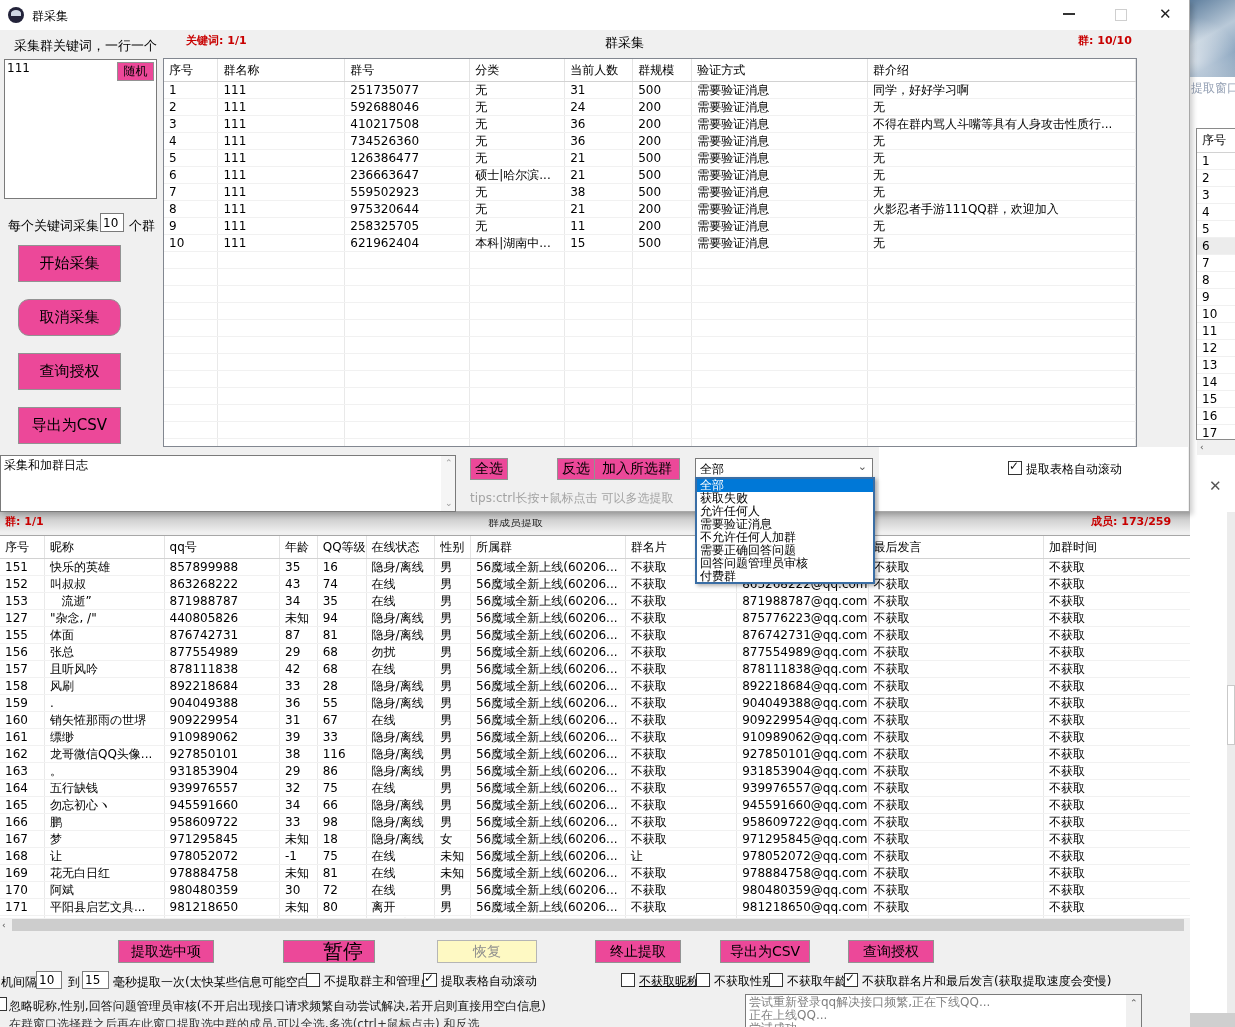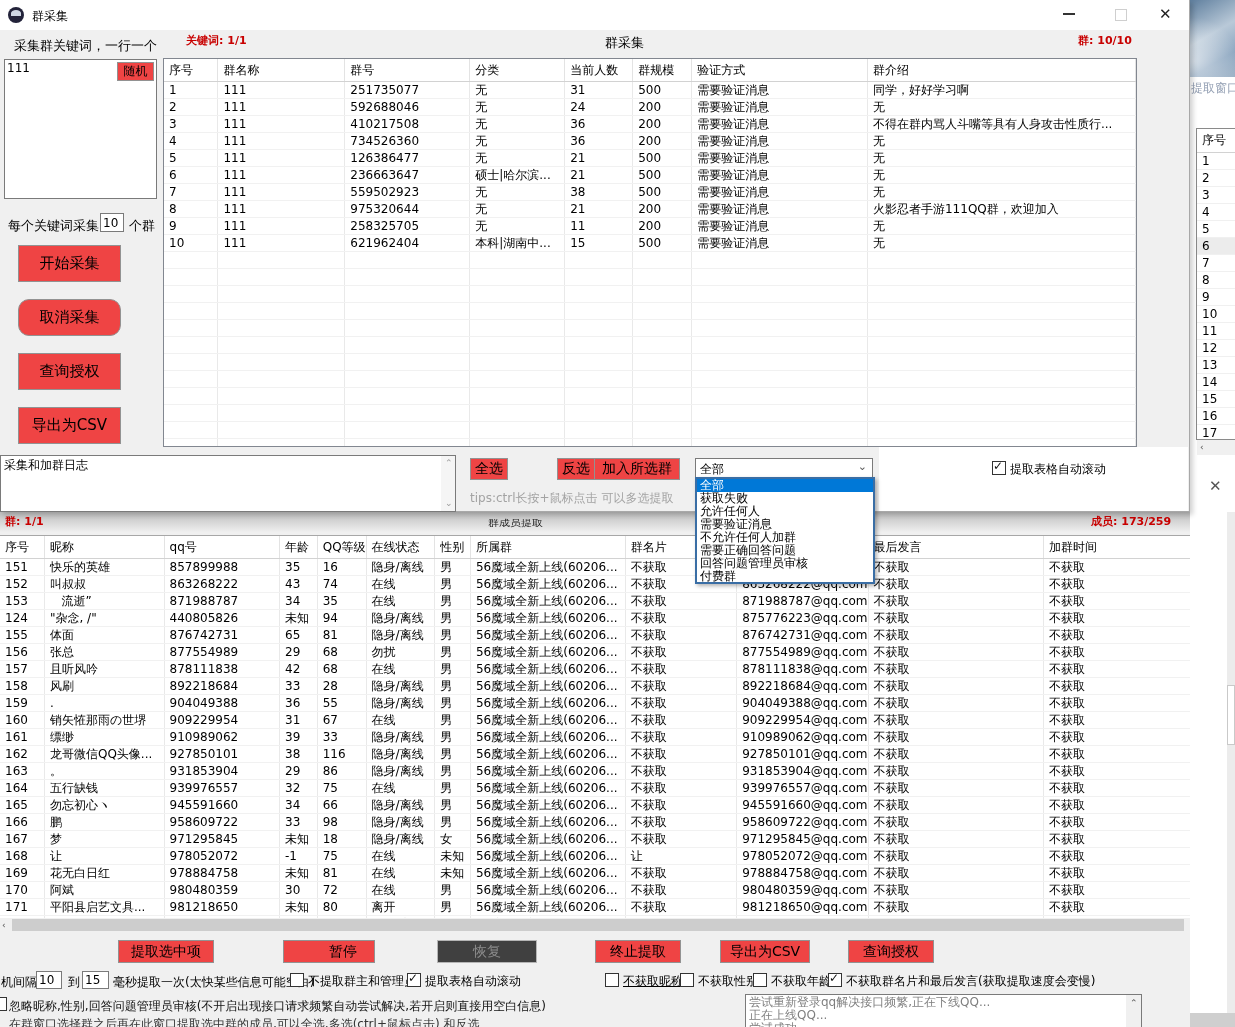--- a/index.html
+++ b/index.html
@@ -5,43 +5,43 @@
   html,body{margin:0;padding:0;}
   body{
     width:1235px;height:1027px;overflow:hidden;position:relative;
     background:#f0f0f0;font-family:"DejaVu Sans","Liberation Sans",sans-serif;
     font-size:12px;color:#000;
   }
   .abs{position:absolute;}
   .red{color:#c80000;font-weight:bold;font-size:11px;}
   .btn{
     position:absolute;display:flex;align-items:center;justify-content:center;
-    background:#ef4444;border:1px solid #929292;box-sizing:border-box;
+    background:#ec4899;border:1px solid #929292;box-sizing:border-box;
     font-size:15px;cursor:default;white-space:nowrap;
   }
   .btn.small{font-size:12px;}
-  .btn.disabled{background:#404040;color:#8d8d8d;border-color:#b5b5b5;}
+  .btn.disabled{background:#fef9c3;color:#8d8d8d;border-color:#b5b5b5;}
   
   .tablewrap{position:absolute;background:#fff;box-sizing:border-box;overflow:hidden;}
   .tablewrap table{border-collapse:collapse;table-layout:fixed;}
   .tablewrap th{
     font-weight:normal;text-align:left;height:22px;padding:0 0 0 5px;
     border-right:1px solid #e3e3e3;border-bottom:1px solid #d2d2d2;
     white-space:pre;overflow:hidden;background:#fff;font-size:12px;
   }
   .tablewrap td{
     height:16px;padding:0 0 0 5px;font-size:12px;line-height:16px;
     border-right:1px solid #e9e9e9;border-bottom:1px solid #f1f1f1;
     white-space:pre;overflow:hidden;
   }
   
   .cb{display:inline-block;width:12px;height:12px;border:1px solid #333;background:#fff;
       vertical-align:-2px;margin-right:4px;position:relative;}
   .cb.checked::after{content:"✓";position:absolute;left:0;top:-3px;font-size:12px;font-weight:bold;color:#101010;}
-  .cbrow{position:absolute;white-space:nowrap;font-size:12px;}
+  .cbrow{position:absolute;white-space:nowrap;font-size:12px;margin-left:16px;}
   
   .sb{position:absolute;background:#f0f0f0;}
   .sb .arrow{position:absolute;color:#505050;font-size:9px;line-height:9px;}
   .thumb{position:absolute;background:#cdcdcd;}
   
   .dd-list{
     position:absolute;background:#fff;border:2px solid #3a6ea5;box-sizing:border-box;z-index:50;
     box-shadow:2px 2px 4px rgba(0,0,0,0.3);
   }
   .dd-item{height:13px;line-height:13px;font-size:12px;padding-left:3px;white-space:nowrap;overflow:hidden;}
@@ -140,38 +140,38 @@
           <td>35</td>
           <td>在线</td>
           <td>男</td>
           <td>56魔域全新上线(60206...</td>
           <td>不获取</td>
           <td>871988787@qq.com</td>
           <td>不获取</td>
           <td>不获取</td>
         </tr>
         <tr>
-          <td>124</td>
+          <td>127</td>
           <td>"杂念, /"</td>
           <td>440805826</td>
           <td>未知</td>
           <td>94</td>
           <td>隐身/离线</td>
           <td>男</td>
           <td>56魔域全新上线(60206...</td>
           <td>不获取</td>
           <td>875776223@qq.com</td>
           <td>不获取</td>
           <td>不获取</td>
         </tr>
         <tr>
           <td>155</td>
           <td>体面</td>
           <td>876742731</td>
-          <td>65</td>
+          <td>87</td>
           <td>81</td>
           <td>隐身/离线</td>
           <td>男</td>
           <td>56魔域全新上线(60206...</td>
           <td>不获取</td>
           <td>876742731@qq.com</td>
           <td>不获取</td>
           <td>不获取</td>
         </tr>
         <tr>
@@ -423,21 +423,21 @@
 </div>
 
 <div class="sb" style="left:0;top:918px;width:1210px;height:14px;">
   <span class="arrow" style="left:2px;top:3px;">‹</span>
   <div class="thumb" style="left:12px;top:1px;width:1172px;height:12px;"></div>
   <span class="arrow" style="right:6px;top:3px;">›</span>
 </div>
 
 <div class="abs" style="left:0;top:932px;width:1235px;height:95px;background:#f0f0f0;">
   <div class="btn small" style="left:118px;top:8px;width:96px;height:23px;font-size:14px;">提取选中项</div>
-  <div class="btn small" style="left:283px;top:8px;width:92px;height:23px;font-size:14px;padding-left:28px;">暂停</div>
+  <div class="btn small" style="left:283px;top:8px;width:92px;height:23px;font-size:20px;padding-left:28px;">暂停</div>
   <div class="btn small disabled" style="left:437px;top:8px;width:100px;height:23px;font-size:14px;">恢复</div>
   <div class="btn small" style="left:595px;top:8px;width:86px;height:23px;font-size:14px;">终止提取</div>
   <div class="btn small" style="left:720px;top:8px;width:90px;height:23px;font-size:14px;">导出为CSV</div>
   <div class="btn small" style="left:848px;top:8px;width:86px;height:23px;font-size:14px;">查询授权</div>
 
   <span class="abs" style="left:1px;top:42px;">机间隔</span>
   <input class="input-box" style="left: 36px; top: 39px; width: 26px; height: 18px;" value="10">
   <span class="abs" style="left:68px;top:42px;">到</span>
   <input class="input-box" style="left: 82px; top: 39px; width: 27px; height: 18px;" value="15">
   <span class="abs" style="left:113px;top:42px;">毫秒提取一次(太快某些信息可能空白)</span>

